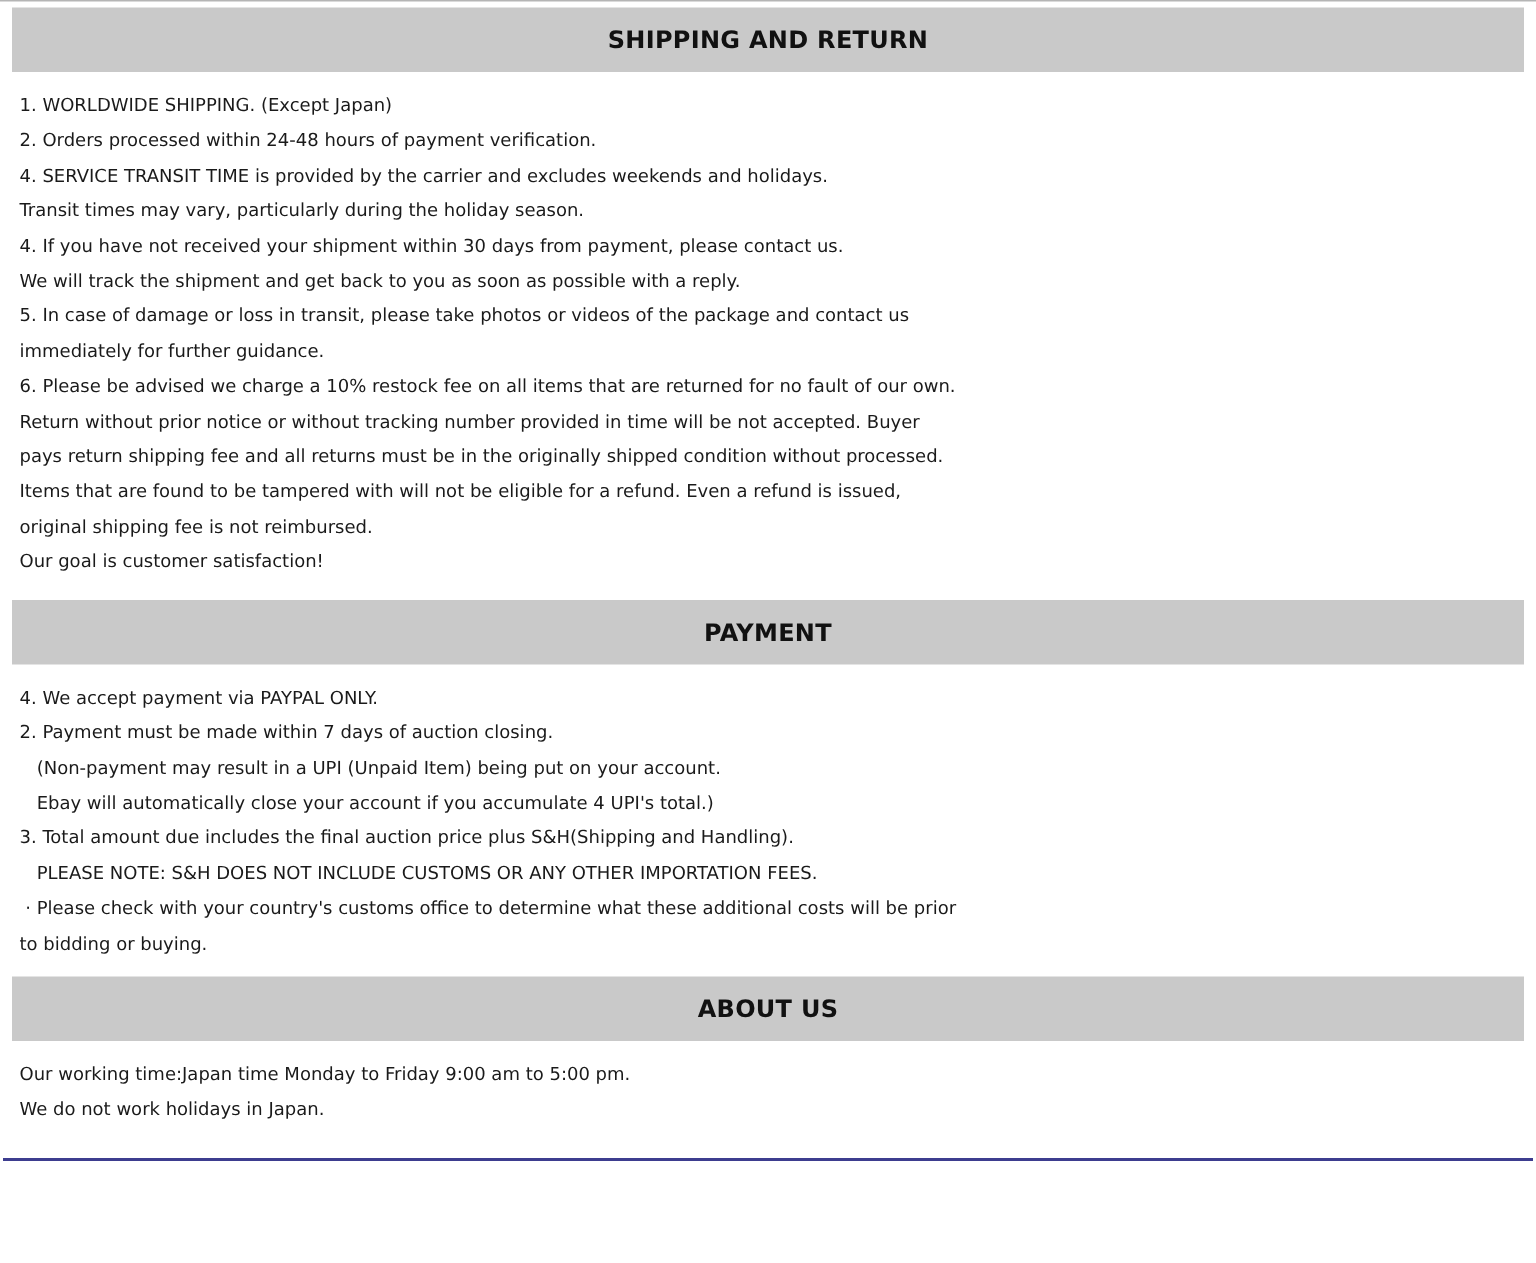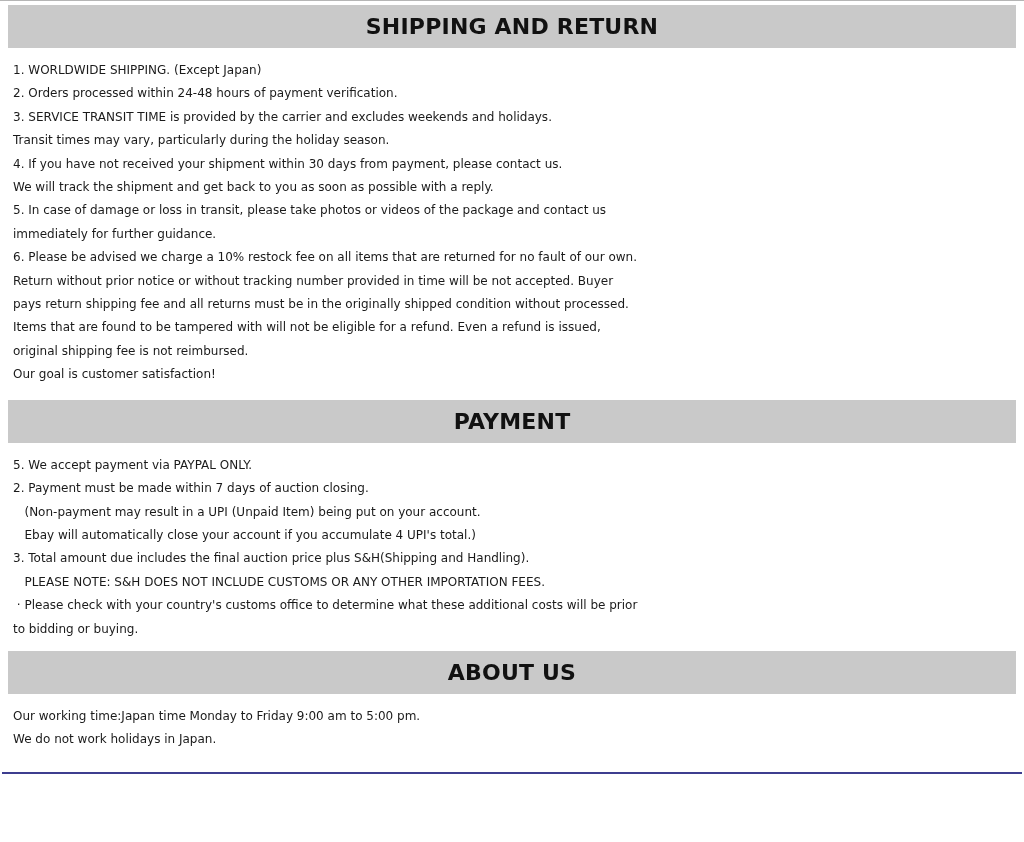--- a/index.html
+++ b/index.html
@@ -25,21 +25,21 @@
     margin-bottom: 4px;
   }
   .wrap { padding: 0 8px; }
   .section-header {
     background: var(--header_bg);
     height: 43px;
     display: flex;
     align-items: center;
     justify-content: center;
     font-weight: 700;
-    font-size: 22px;
+    font-size: 16px;
     letter-spacing: 0.2px;
     color: #111;
   }
   .section-body {
     font-size: 12px;
     line-height: 23.4px;
     padding: 11px 0 13px 5px;
   }
   .section-body.pb-pay   { padding-bottom: 10px; }
   .section-body.pb-about { padding-bottom: 20px; }
@@ -56,39 +56,39 @@
 <div class="top-rule"></div>
 
 <div class="wrap">
 
   <div class="section-header">
     <span>SHIPPING AND RETURN</span>
   </div>
   <div class="section-body">
     <div class="line">1. WORLDWIDE SHIPPING. (Except Japan)</div>
     <div class="line">2. Orders processed within 24-48 hours of payment verification.</div>
-    <div class="line">3. SERVICE TRANSIT TIME is provided by the carrier and excludes weekends and holidays.</div>
+    <div class="line">4. SERVICE TRANSIT TIME is provided by the carrier and excludes weekends and holidays.</div>
     <div class="line">Transit times may vary, particularly during the holiday season.</div>
     <div class="line">4. If you have not received your shipment within 30 days from payment, please contact us.</div>
     <div class="line">We will track the shipment and get back to you as soon as possible with a reply.</div>
     <div class="line">5. In case of damage or loss in transit, please take photos or videos of the package and contact us</div>
     <div class="line">immediately for further guidance.</div>
     <div class="line">6. Please be advised we charge a 10% restock fee on all items that are returned for no fault of our own.</div>
     <div class="line">Return without prior notice or without tracking number provided in time will be not accepted. Buyer</div>
     <div class="line">pays return shipping fee and all returns must be in the originally shipped condition without processed.</div>
     <div class="line">Items that are found to be tampered with will not be eligible for a refund. Even a refund is issued,</div>
     <div class="line">original shipping fee is not reimbursed.</div>
     <div class="line">Our goal is customer satisfaction!</div>
   </div>
 
   <div class="section-header">
     <span>PAYMENT</span>
   </div>
   <div class="section-body pb-pay">
-    <div class="line">5. We accept payment via PAYPAL ONLY.</div>
+    <div class="line">4. We accept payment via PAYPAL ONLY.</div>
     <div class="line">2. Payment must be made within 7 days of auction closing.</div>
     <div class="line">   (Non-payment may result in a UPI (Unpaid Item) being put on your account.</div>
     <div class="line">   Ebay will automatically close your account if you accumulate 4 UPI's total.)</div>
     <div class="line">3. Total amount due includes the final auction price plus S&amp;H(Shipping and Handling).</div>
     <div class="line">   PLEASE NOTE: S&amp;H DOES NOT INCLUDE CUSTOMS OR ANY OTHER IMPORTATION FEES.</div>
     <div class="line"> · Please check with your country's customs office to determine what these additional costs will be prior</div>
     <div class="line">to bidding or buying.</div>
   </div>
 
   <div class="section-header">

